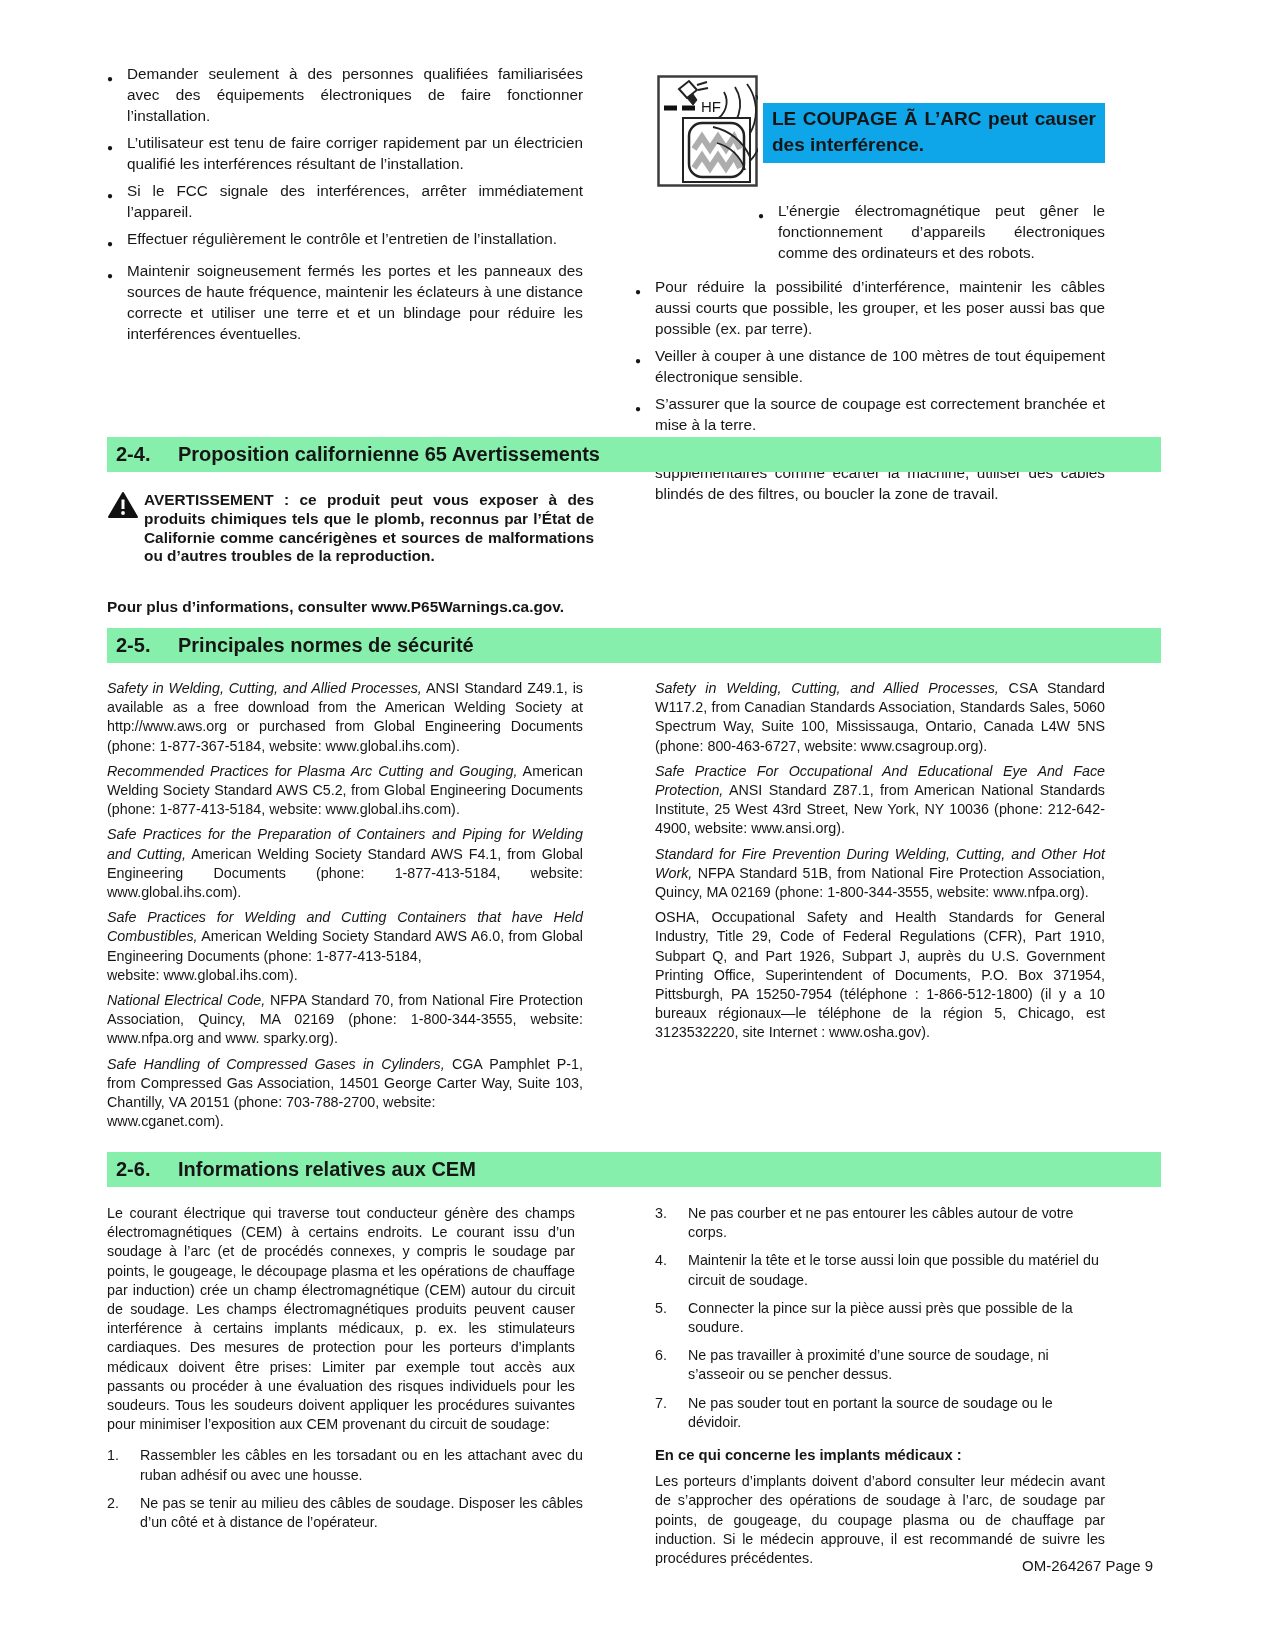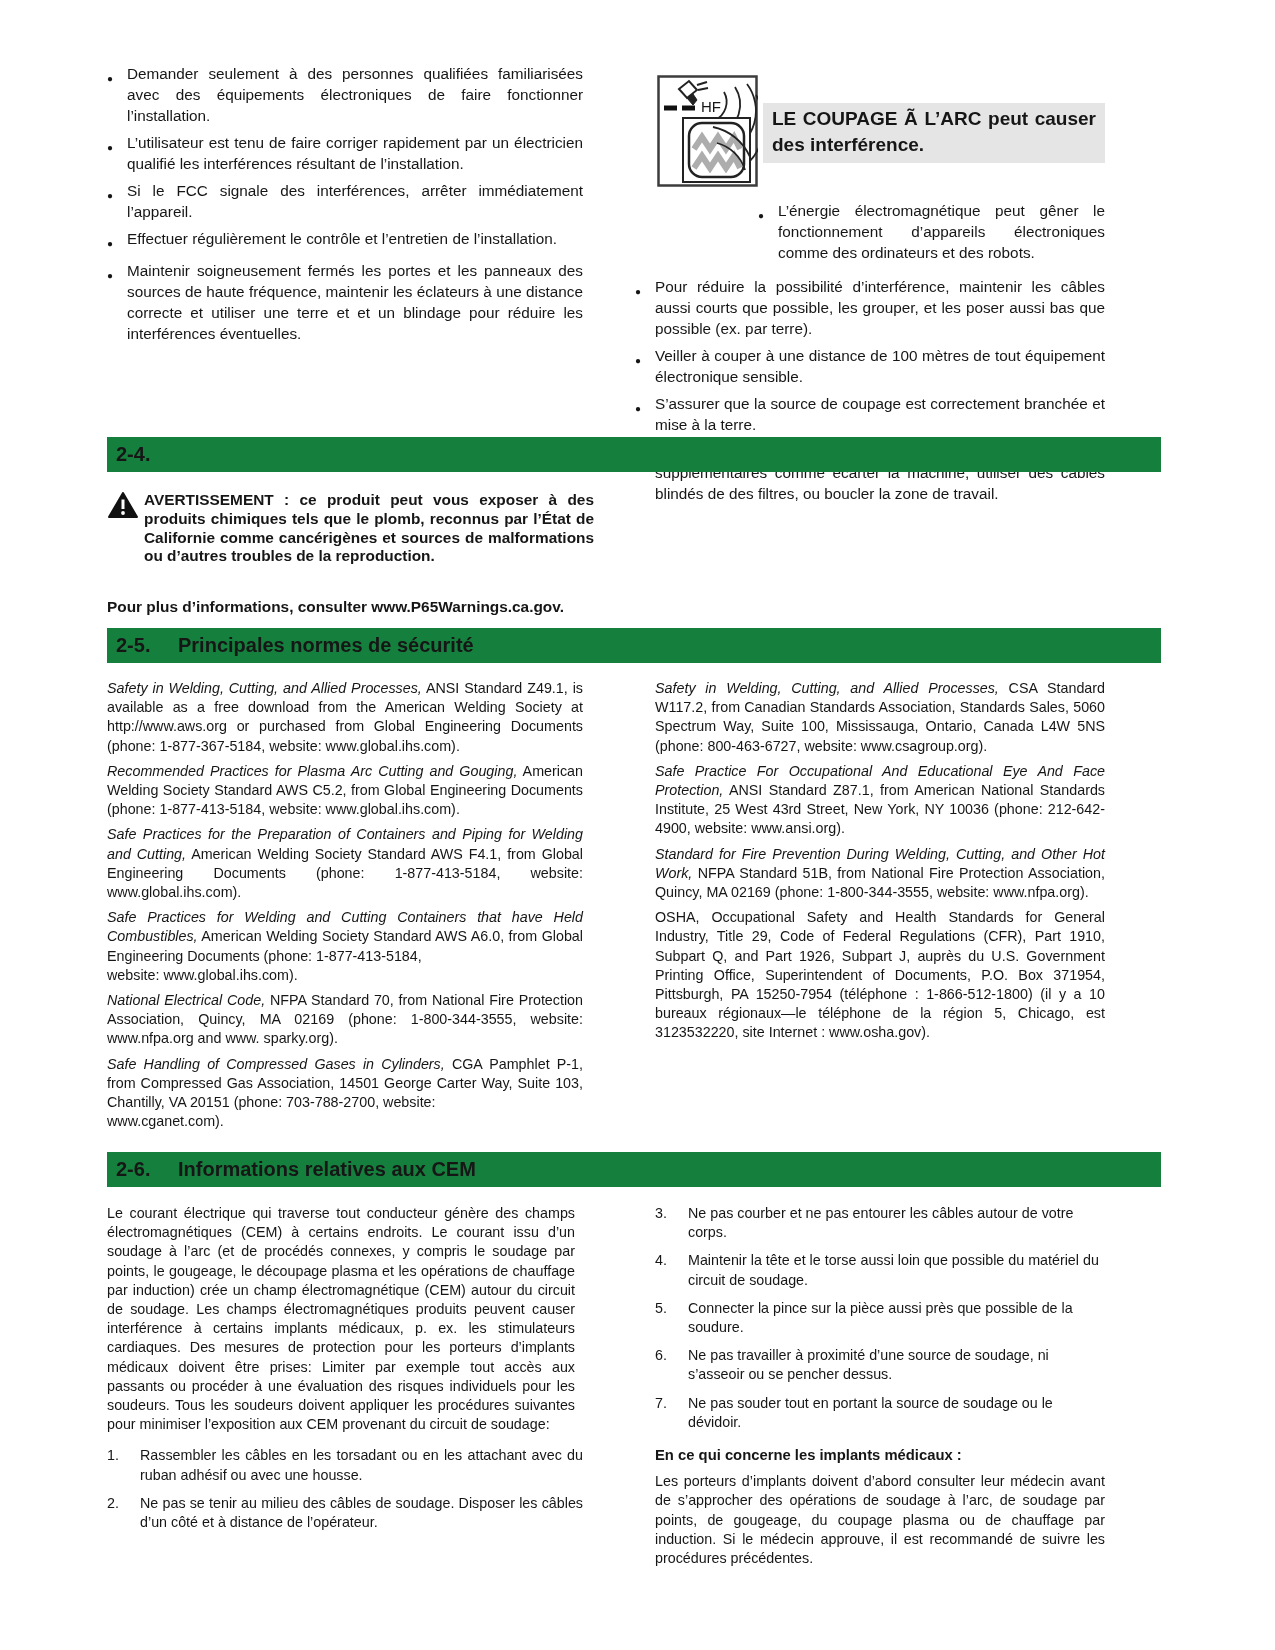--- a/index.html
+++ b/index.html
@@ -12,29 +12,29 @@
   .bullet { display:flex; margin-bottom:6px; }
   .bullet .marker { flex:none; width:20px; font-size:10px; padding-top:5px; }
   .bullet .btext { flex:1; text-align:justify; }
   .top-text { font-size:15.3px; line-height:21px; }
   
   .top-left  { position:absolute; left:107px; top:63px;  width:476px; }
   .top-right { position:absolute; left:627px; top:62px;  width:478px; }
   .hdr-row { display:flex; align-items:center; margin-left:30px; }
   .hf-box { flex:none; margin-top:13px; }
   .hdr-block {
-    flex:1; margin-left:5px; margin-top:16px; background:#e5e5e5;
+    flex:1; margin-left:5px; margin-top:16px; background:#0ea5e9;
     font-weight:bold; font-size:19px; line-height:26px; padding:3px 9px 5px 9px;
     text-align:justify;
   }
   .sub-bullet { margin-top:13px; margin-left:131px; }
   .top-right .bullets { margin-top:13px; margin-left:8px; }
   
   .bar {
-    position:absolute; left:107px; width:1054px; height:35px; background:#15803d;
+    position:absolute; left:107px; width:1054px; height:35px; background:#86efac;
     display:flex; align-items:center; font-weight:bold; font-size:20px;
   }
   .bar .num { flex:none; width:62px; padding-left:9px; }
   
   .warnblock { position:absolute; left:107px; top:491px; width:487px; }
   .warnblock .tri { position:absolute; left:1px; top:1px; }
   .warnblock .wtext {
     margin-left:37px; font-weight:bold; font-size:15.4px; line-height:18.8px;
     text-align:justify;
   }
@@ -137,20 +137,21 @@
       </div>
       <div class="bullet">
         <span class="marker">●</span>
         <span class="btext">Si l’interférence persiste, l’utilisateur doit prendre des mesures supplémentaires comme écarter la machine, utiliser des câbles blindés de des filtres, ou boucler la zone de travail.</span>
       </div>
     </div>
   </div>
 
   <div class="bar" style="top:437px">
     <span class="num">2-4.</span>
+    <span class="title">Proposition californienne 65 Avertissements</span>
   </div>
 
   <div class="warnblock">
     <svg class="tri" width="30" height="27" viewBox="0 0 30 27">
       <path d="M15 1 L29 25 L1 25 Z" fill="#111111" stroke="#111111" stroke-width="2" stroke-linejoin="round"></path>
       <rect x="13.5" y="7.5" width="3" height="9.5" fill="#ffffff"></rect>
       <circle cx="15" cy="21" r="1.9" fill="#ffffff"></circle>
     </svg>
     <div class="wtext">AVERTISSEMENT : ce produit peut vous exposer à des produits chimiques tels que le plomb, reconnus par l’État de Californie comme cancérigènes et sources de malformations ou d’autres troubles de la reproduction.</div>
   </div>
@@ -213,14 +214,15 @@
       <span class="t">Ne pas travailler à proximité d’une source de soudage, ni s’asseoir ou se pencher dessus.</span>
     </div>
     <div class="nitem">
       <span class="n">7.</span>
       <span class="t">Ne pas souder tout en portant la source de soudage ou le dévidoir.</span>
     </div>
     <div class="implants-h">En ce qui concerne les implants médicaux :</div>
     <p class="implants-t">Les porteurs d’implants doivent d’abord consulter leur médecin avant de s’approcher des opérations de soudage à l’arc, de soudage par points, de gougeage, du coupage plasma ou de chauffage par induction. Si le médecin approuve, il est recommandé de suivre les procédures précédentes.</p>
   </div>
 
+  <div class="footer">OM-264267 Page 9</div>
 
 </div>
 
 </body></html>

